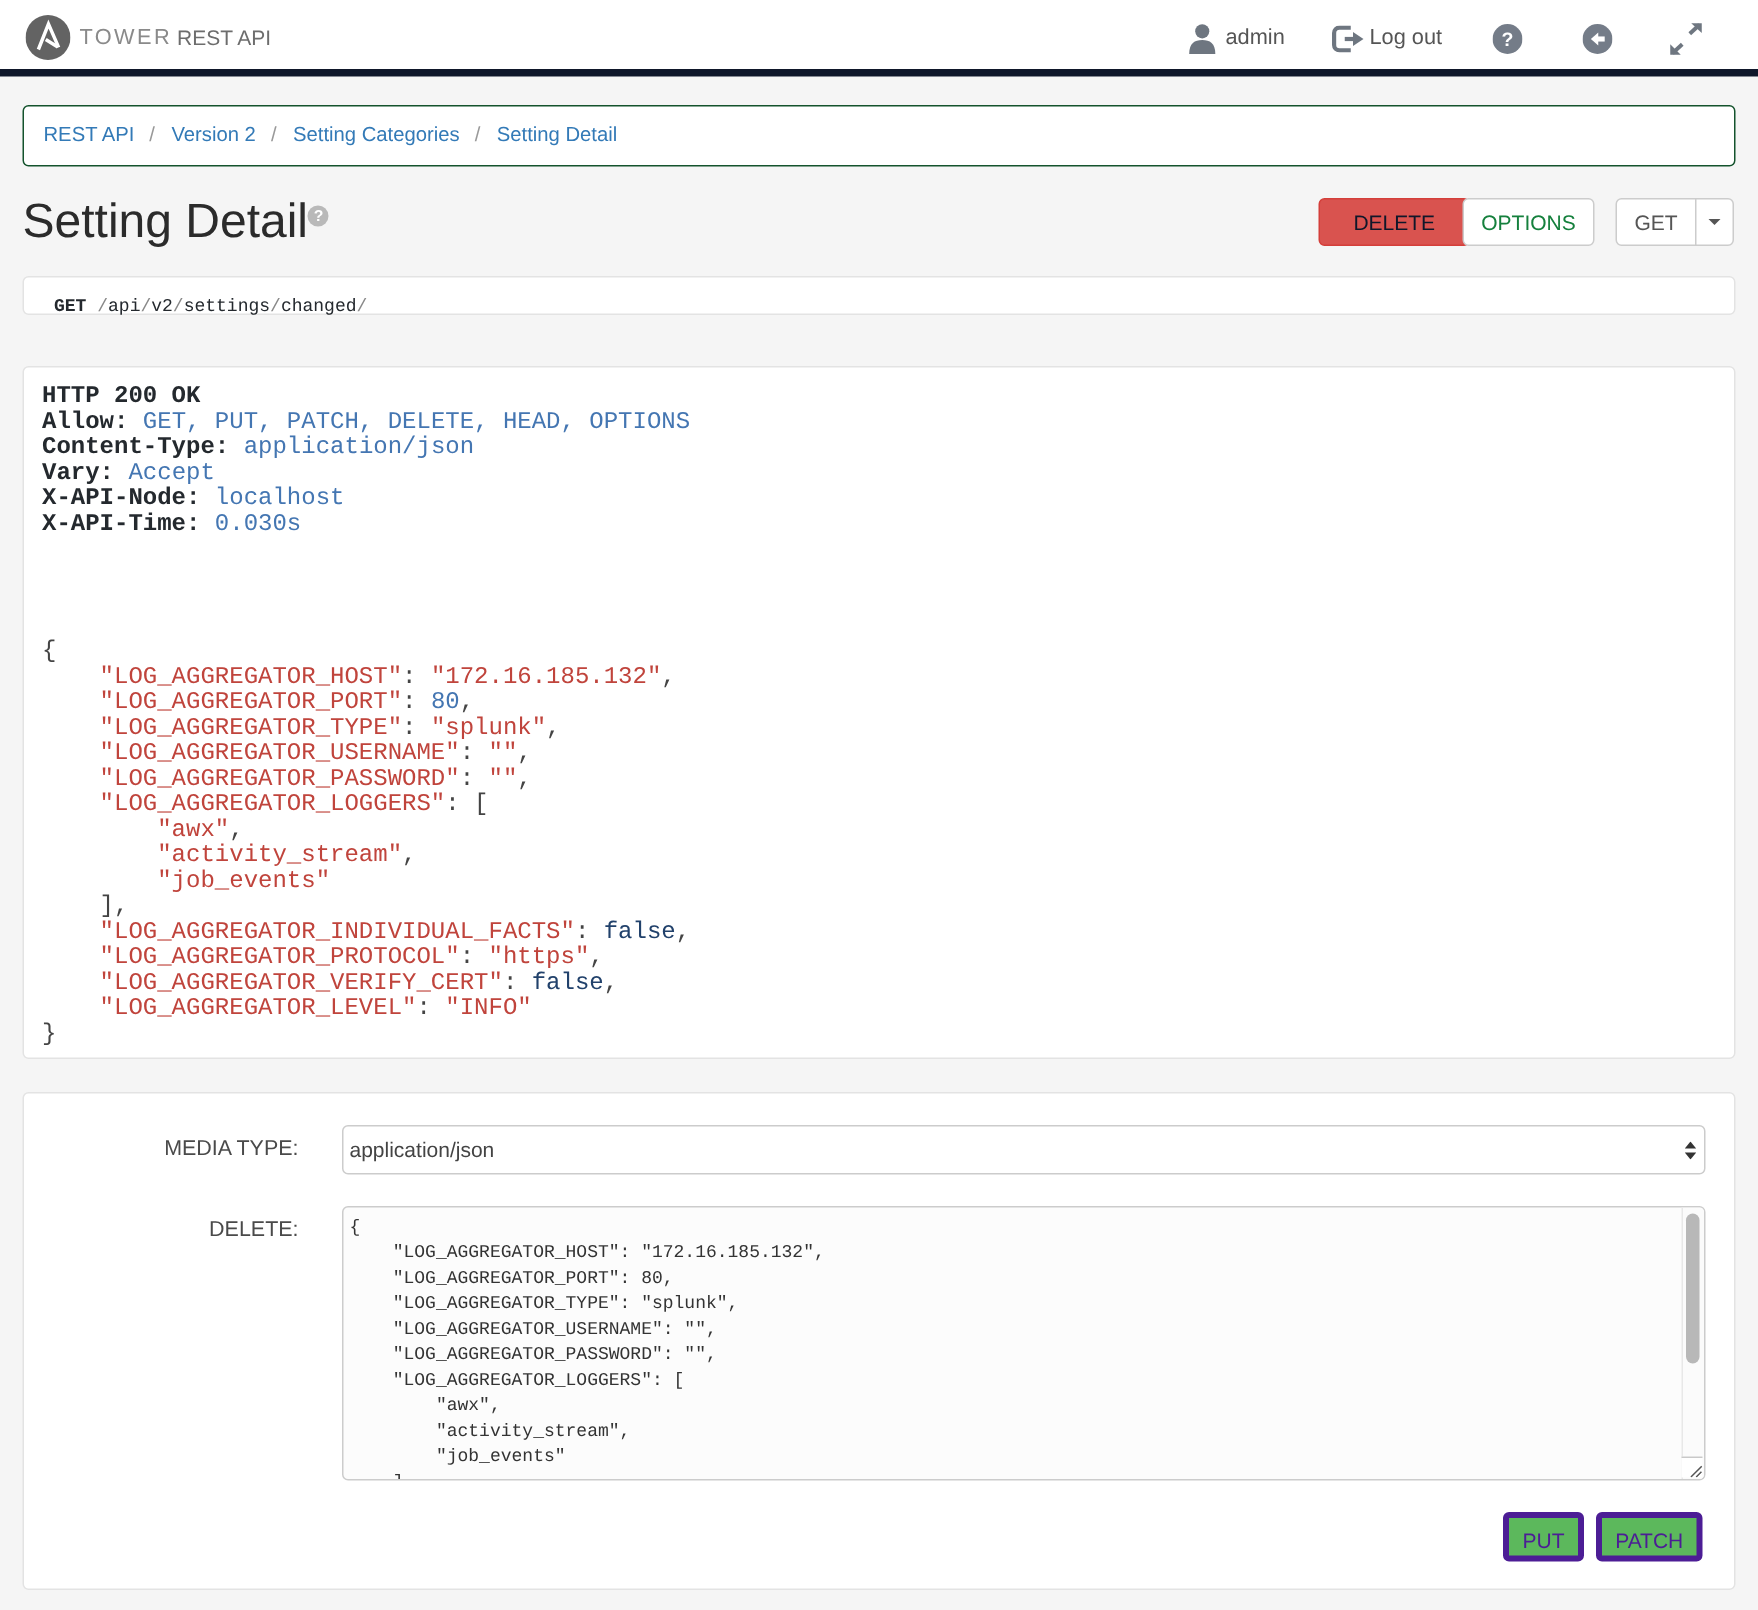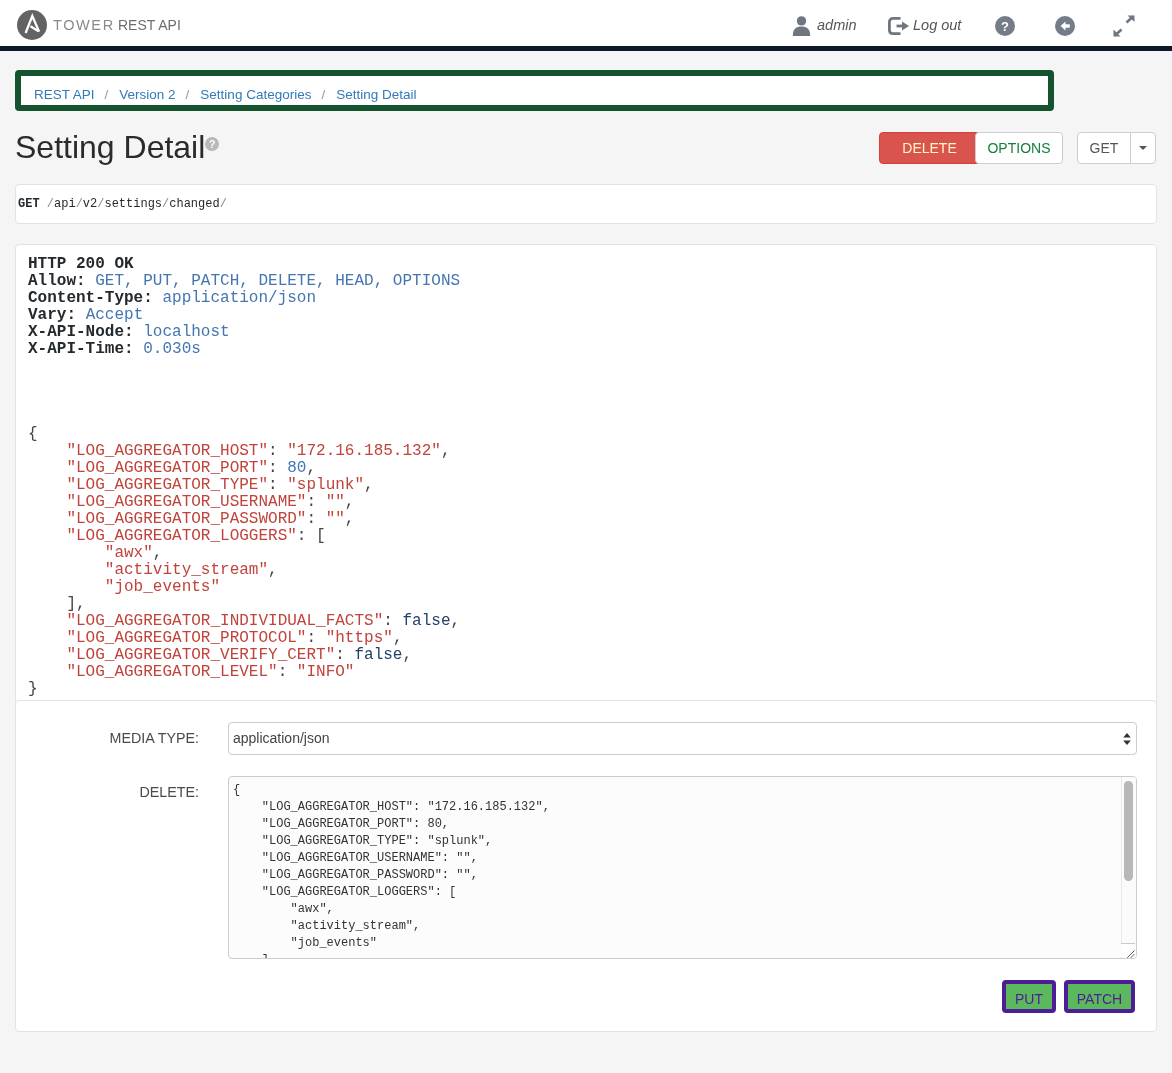--- a/index.html
+++ b/index.html
@@ -4,54 +4,54 @@
 <style>
 * { margin:0; padding:0; box-sizing:border-box; }
 html,body { width:1172px; height:1073px; background:#f5f5f5; font-family:"Liberation Sans",sans-serif; position:relative; overflow:hidden; }
 .mono { font-family:"Liberation Mono",monospace; }
 
 
 #nav { position:absolute; top:0; left:0; width:1172px; height:51px; background:#fff; border-bottom:5px solid #0f172a; }
 #logo { position:absolute; left:17px; top:10px; }
 #brand-tower { position:absolute; left:53px; top:0; line-height:50px; font-size:14.5px; color:#8a8a8a; letter-spacing:1.6px; }
 #brand-rest { position:absolute; left:118px; top:0; line-height:50px; font-size:14px; color:#6d6d6d; }
-.navtext { position:absolute; top:0; line-height:51px; font-size:14.5px; color:#555;font-style:italic; }
+.navtext { position:absolute; top:0; line-height:51px; font-size:14.5px; color:#555; }
 .navicon { position:absolute; }
 
 
-#crumb { position:absolute; left:15px; top:70px; width:1039px; height:41px; background:#fff; border:6px solid #14532d; border-radius:4px; padding:11px 13px; font-size:13.5px; }
+#crumb { position:absolute; left:15px; top:70px; width:1142px; height:41px; background:#fff; border:1px solid #14532d; border-radius:4px; padding:11px 13px; font-size:13.5px; }
 #crumb a { color:#337ab7; text-decoration:none; }
 #crumb .sep { color:#999; margin:0 11px 0 10px; }
 
 
 #h1 { position:absolute; left:15px; top:129px; font-size:32px; letter-spacing:0; color:#2b2b2b; font-weight:400; }
 #h1 .help { display:inline-block; width:14px; height:14px; border-radius:50%; background:#b9b9b9; color:#fff; font-size:10.5px; font-weight:bold; line-height:14px; text-align:center; letter-spacing:0; vertical-align:top; margin-left:0; position:relative; top:8px; }
 
 
 .btn { position:absolute; height:32px; border-radius:4px; font-size:14px; text-align:center; line-height:30px; border:1px solid transparent; }
-#btn-delete { left:879px; top:132px; width:101px; background:#d9534f; border-color:#d43f3a; color:#fef9c3; }
+#btn-delete { left:879px; top:132px; width:101px; background:#d9534f; border-color:#d43f3a; color:#0f172a; }
 #btn-options { left:975px; top:132px; width:88px; background:#fff; border-color:#ccc; color:#15803d; }
 #btn-get { left:1077px; top:132px; width:54px; background:#fff; border-color:#ccc; color:#555; border-radius:4px 0 0 4px; }
 #btn-caret { left:1130px; top:132px; width:26px; background:#fff; border-color:#ccc; color:#555; border-radius:0 4px 4px 0; }
 #btn-caret .caret { display:inline-block; width:0; height:0; border-left:4px solid transparent; border-right:4px solid transparent; border-top:4px solid #555; vertical-align:middle; margin-top:-2px; }
 
 
 .panel { position:absolute; background:#fff; border:1px solid #e3e3e3; border-radius:4px; }
-#get-line { left:15px; top:184px; width:1142px; height:40px; font-size:12px; line-height:38px; padding-left:2px; color:#24292e; }
+#get-line { left:15px; top:184px; width:1142px; height:26px; font-size:12px; line-height:38px; padding-left:20px; color:#24292e; }
 #get-line b { font-weight:bold; }
 #get-line .sl { color:#888; }
 #resp { left:15px; top:244px; width:1142px; height:462px; }
 #resp pre { font-family:"Liberation Mono",monospace; font-size:16px; line-height:17px; padding:10.5px 12px 7px; color:#444; }
 #resp b { color:#24292e; }
 .blu { color:#4476b2; }
 .red { color:#c0443c; }
 .nav2 { color:#21416b;font-family:Liberation Mono, monospace; }
 
 
-#form { left:15px; top:700px; width:1142px; height:332px; }
+#form { left:15px; top:728px; width:1142px; height:332px; }
 .lbl { position:absolute; font-size:14.3px; color:#4a4a4a; text-align:right; }
 #lbl-media { right:957px; top:29px; width:150px; }
 #lbl-content { right:957px; top:83px; width:150px; }
 #sel { position:absolute; left:212px; top:21px; width:909px; height:33px; background:#fff; border:1px solid #ccc; border-radius:4px; font-size:14px; color:#444; line-height:30px; padding-left:4px; }
 #sel svg { position:absolute; right:5px; top:10px; }
 #ta { position:absolute; left:212px; top:75px; width:909px; height:183px; background:#fcfcfc; border:1px solid #ccc; border-radius:4px; overflow:hidden; }
 #ta pre { font-family:"Liberation Mono",monospace; font-size:12px; line-height:17px; padding:4.5px 0 0 4px; color:#333; }
 #ta-scroll { position:absolute; right:0; top:0; width:15px; height:183px; background:#fbfbfb; border-left:1px solid #e8e8e8; }
 #ta-thumb { position:absolute; right:3px; top:4px; width:9px; height:100px; background:#b8b8b8; border-radius:5px; }
 #ta-grip { position:absolute; right:1px; bottom:1px; width:14px; height:14px; background:#fff; border-top:1px solid #c9c9c9; }

